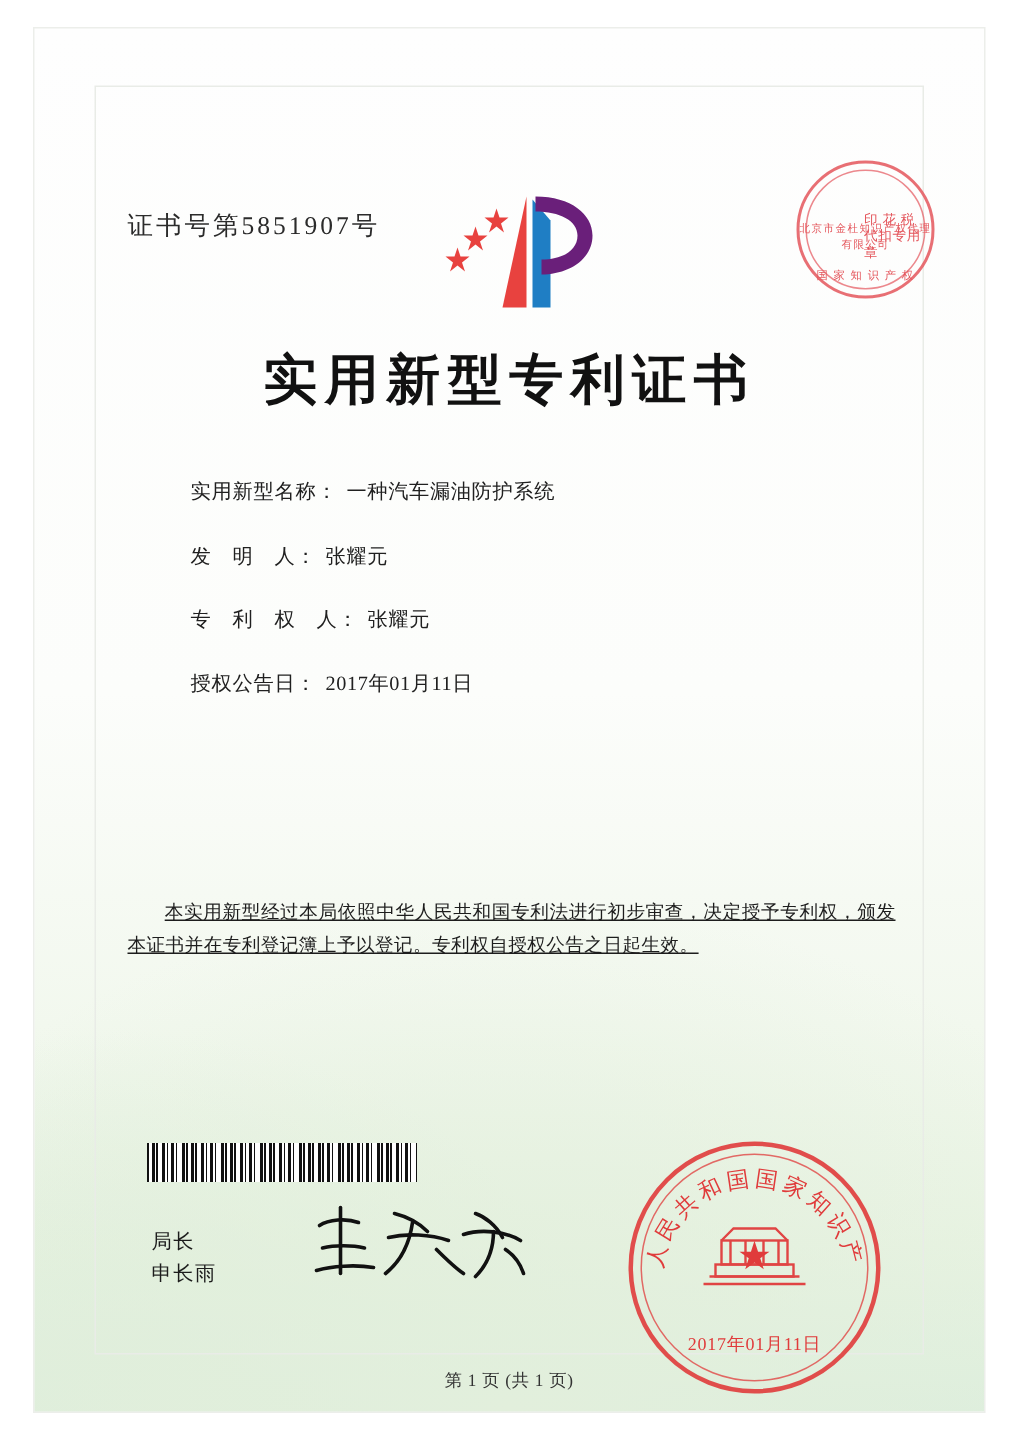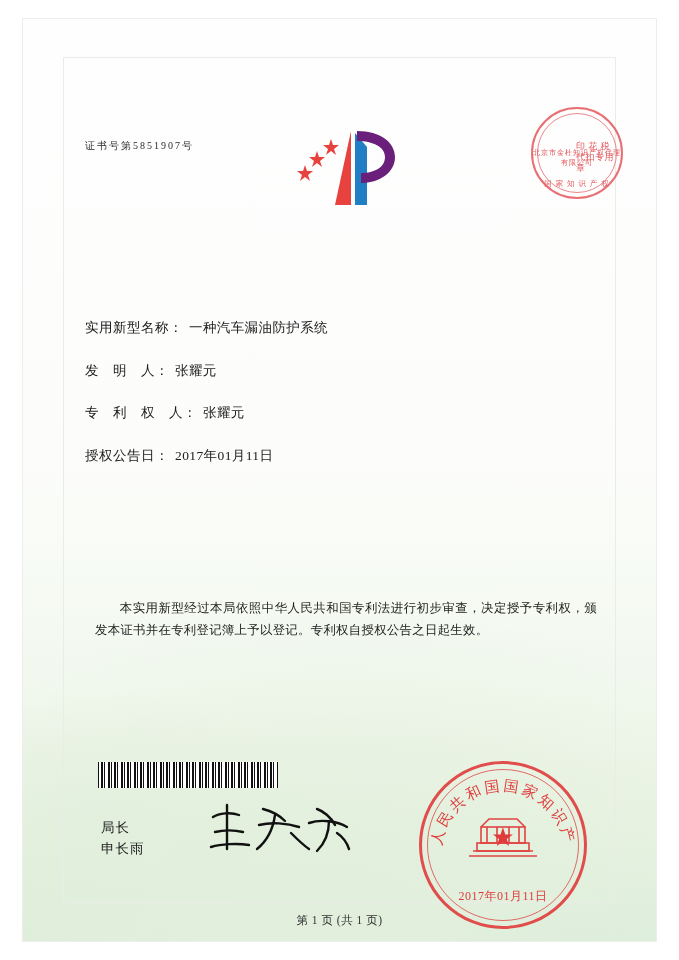--- a/index.html
+++ b/index.html
@@ -93,21 +93,21 @@
     font-size: 7.5px;
     color: #e4565c;
     letter-spacing: 1px;
   }
 
   
   .cert-number {
     position: absolute;
     left: 62px;
     top: 120px;
-    font-size: 10px;
+    font-size: 17px;
     color: #2b2b2b;
     letter-spacing: 2px;
   }
 
   
   .logo {
     position: absolute;
     left: 272px;
     top: 108px;
     width: 120px;
@@ -138,43 +138,45 @@
     display: flex;
     align-items: baseline;
     margin-bottom: 24.5px;
     font-size: 13.5px;
     color: #202020;
   }
   .field-label {
     white-space: pre;
     letter-spacing: .5px;
     color: #202020;
+    margin-left: 42px;
   }
   .field-value {
     margin-left: 6px;
     letter-spacing: .4px;
     color: #202020;
     text-align: center;
   }
 
   
   .paragraphs {
     position: absolute;
     left: 62px;
     top: 578px;
     width: 512px;
     font-size: 12.4px;
     line-height: 22px;
     color: #1d1d1d;
     text-align: justify;
   }
   .paragraphs p {
-    margin: 0 0 2px 10px;
+    margin: 0 0 2px 0;
     text-indent: 2em;
     letter-spacing: .3px;
+    text-decoration: underline;
   }
 
   
   .barcode {
     position: absolute;
     left: 75px;
     top: 743px;
     width: 180px;
     height: 26px;
     background: repeating-linear-gradient(
@@ -284,20 +286,21 @@
         <path d="M60 6 L60 78 L72 78 L72 20 Z" fill="#1f7ec4"></path>
         <path d="M62 4 C86 4 100 16 100 30 C100 46 84 56 66 56 L66 46 C80 46 90 40 90 30 C90 20 78 14 62 14 Z" fill="#6a1f7a"></path>
         <g fill="#e8423f">
           <polygon points="10,38 12,44 18,44 13,48 15,54 10,50 5,54 7,48 2,44 8,44"></polygon>
           <polygon points="22,24 24,30 30,30 25,34 27,40 22,36 17,40 19,34 14,30 20,30"></polygon>
           <polygon points="36,12 38,18 44,18 39,22 41,28 36,24 31,28 33,22 28,18 34,18"></polygon>
         </g>
       </svg>
     </div>
 
+    <div class="main-title">实用新型专利证书</div>
 
     <div class="fields">
       <div class="field-row">
         <span class="field-label">实用新型名称：</span>
         <span class="field-value">一种汽车漏油防护系统</span>
       </div>
       <div class="field-row">
         <span class="field-label">发　明　人：</span>
         <span class="field-value">张耀元</span>
       </div>

